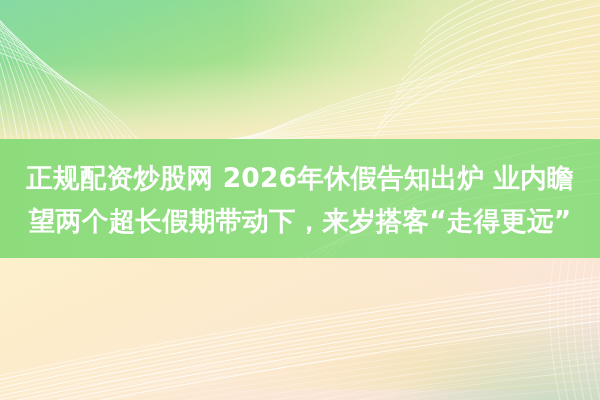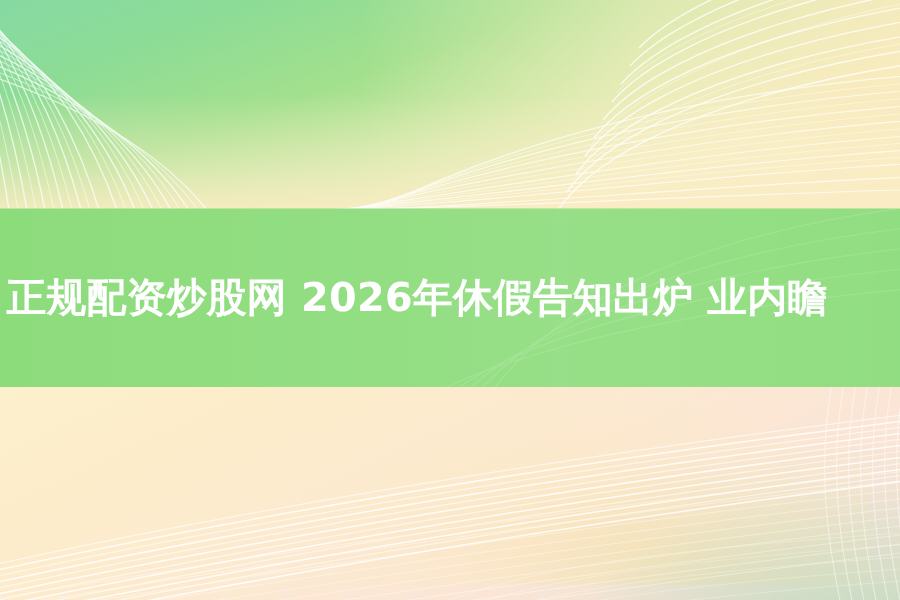--- a/index.html
+++ b/index.html
@@ -118,23 +118,23 @@
 
   
   .title-band {
     position: absolute;
     left: 0;
     top: 139px;
     width: 600px;
     height: 119px;
     background: #8ddc7c;
     display: flex;
-    flex-direction: row;
+    flex-direction: column;
     align-items: center;
-    justify-content: flex-start;
+    justify-content: center;
     overflow: hidden;
   }
   .title-band-sheen {
     position: absolute;
     inset: 0;
     background: linear-gradient(to right,
         rgba(255,255,255,0.00) 0%,
         rgba(255,255,255,0.05) 42%,
         rgba(255,255,255,0.09) 62%,
         rgba(255,255,255,0.04) 100%);
@@ -236,20 +236,21 @@
     <svg class="art" viewBox="0 0 600 119" preserveAspectRatio="none">
       <g fill="none" stroke="#ffffff" stroke-width="0.8" opacity="0.12">
         <path d="M760,-10 C560,-10 400,30 330,119"></path>
         <path d="M766,4 C556,4 392,44 322,119"></path>
         <path d="M772,18 C552,18 384,58 314,119"></path>
         <path d="M778,32 C548,32 376,72 306,119"></path>
         <path d="M784,46 C544,46 368,86 298,119"></path>
       </g>
     </svg>
     <div class="headline">正规配资炒股网 2026年休假告知出炉 业内瞻</div>
+    <div class="headline">望两个超长假期带动下，来岁搭客“走得更远”</div>
   </div>
 
   <div class="bottom-panel">
     <div class="bot-grad"></div>
     <div class="bot-yellow"></div>
     <div class="bot-teal"></div>
 
     <svg class="art" viewBox="0 0 600 142" preserveAspectRatio="none">
 
       <g fill="none" stroke="#ffffff" stroke-width="1.0" opacity="0.85">

